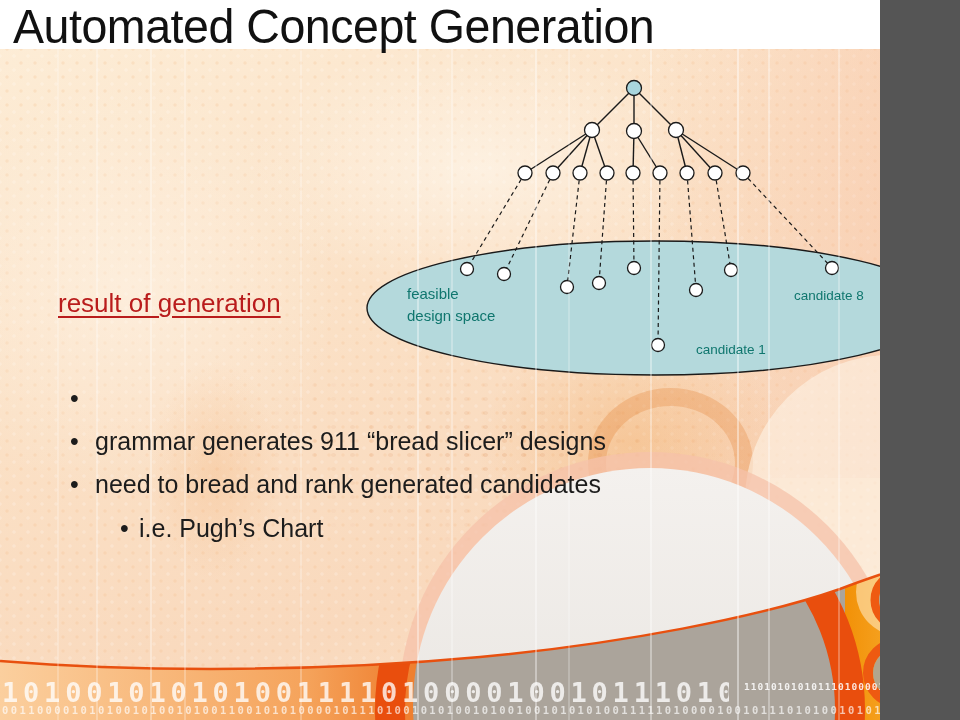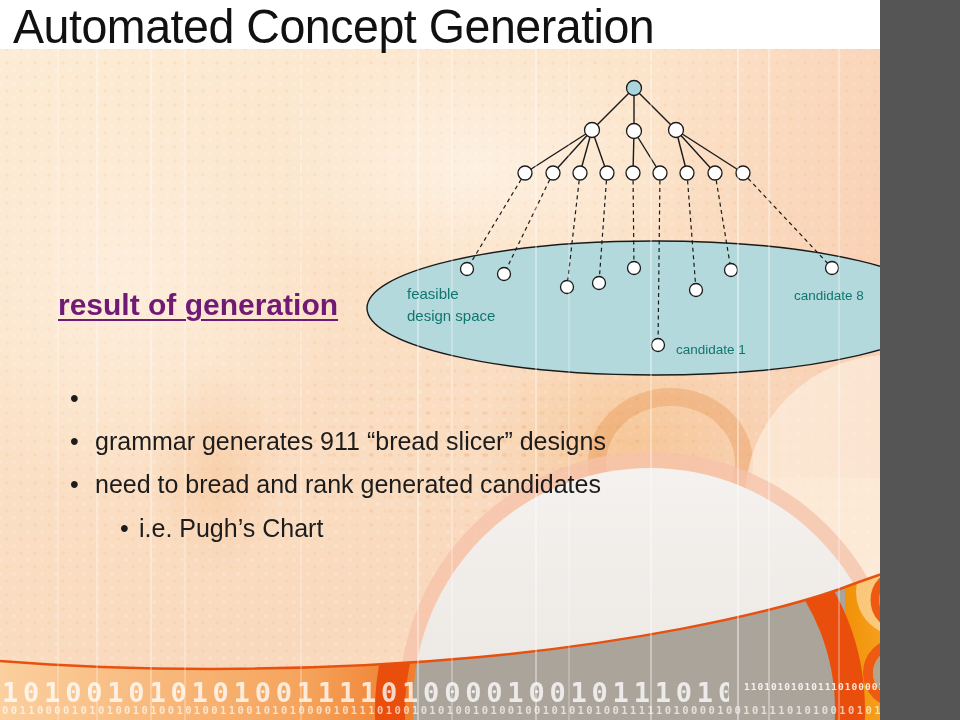--- a/index.html
+++ b/index.html
@@ -35,32 +35,32 @@
 
   .streak{top:48px;height:672px;width:2px;background:#fff;}
 
   
   .title-bar{left:0;top:0;width:960px;height:49px;background:#ffffff;}
   .slide-title{left:13px;top:2px;font-size:48px;line-height:49px;color:#111;
       font-weight:500;letter-spacing:-0.5px;transform:scaleX(.97);transform-origin:left center;
       white-space:nowrap;}
 
   
-  .heading{left:58px;top:288px;font-size:30px;color:#701a75;
-      text-decoration:underline;text-underline-offset:4px;text-decoration-thickness:2px;font-weight:bold;}
+  .heading{left:58px;top:288px;font-size:26px;color:#b91c1c;
+      text-decoration:underline;text-underline-offset:4px;text-decoration-thickness:2px;}
   .bullet-row{left:70px;font-size:25px;color:#1c1c1c;display:flex;white-space:nowrap;}
   .bullet-dot{width:25px;flex:0 0 25px;}
   .row1{top:384px;} .row2{top:427px;} .row3{top:470px;}
   .row4{top:514px;left:120px;}
   .row4 .bullet-dot{width:19px;flex:0 0 19px;}
 
   
   .lbl{color:#0f766e;}
   .lbl-feasible{left:407px;top:283px;font-size:15px;line-height:22px;white-space:pre-line;}
-  .lbl-cand1{left:676px;top:342px;font-size:13.5px;}
+  .lbl-cand1{left:696px;top:342px;font-size:13.5px;}
   .lbl-cand2{left:794px;top:288px;font-size:13.5px;}
 
   
   .bin{font-family:"DejaVu Sans Mono",monospace;white-space:nowrap;overflow:hidden;}
   .bin-large{left:2px;top:681px;width:727px;height:26px;font-size:27px;font-weight:bold;
       letter-spacing:4.8px;color:rgba(255,255,255,.78);line-height:24px;}
   .bin-medium{left:744px;top:681px;width:212px;height:13px;font-size:9.5px;font-weight:bold;
       letter-spacing:1px;color:rgba(255,255,255,.85);line-height:12px;}
   .bin-small{left:2px;top:704px;width:956px;height:15px;font-size:10.5px;font-weight:bold;
       letter-spacing:2.4px;color:rgba(255,255,255,.66);line-height:13px;}

